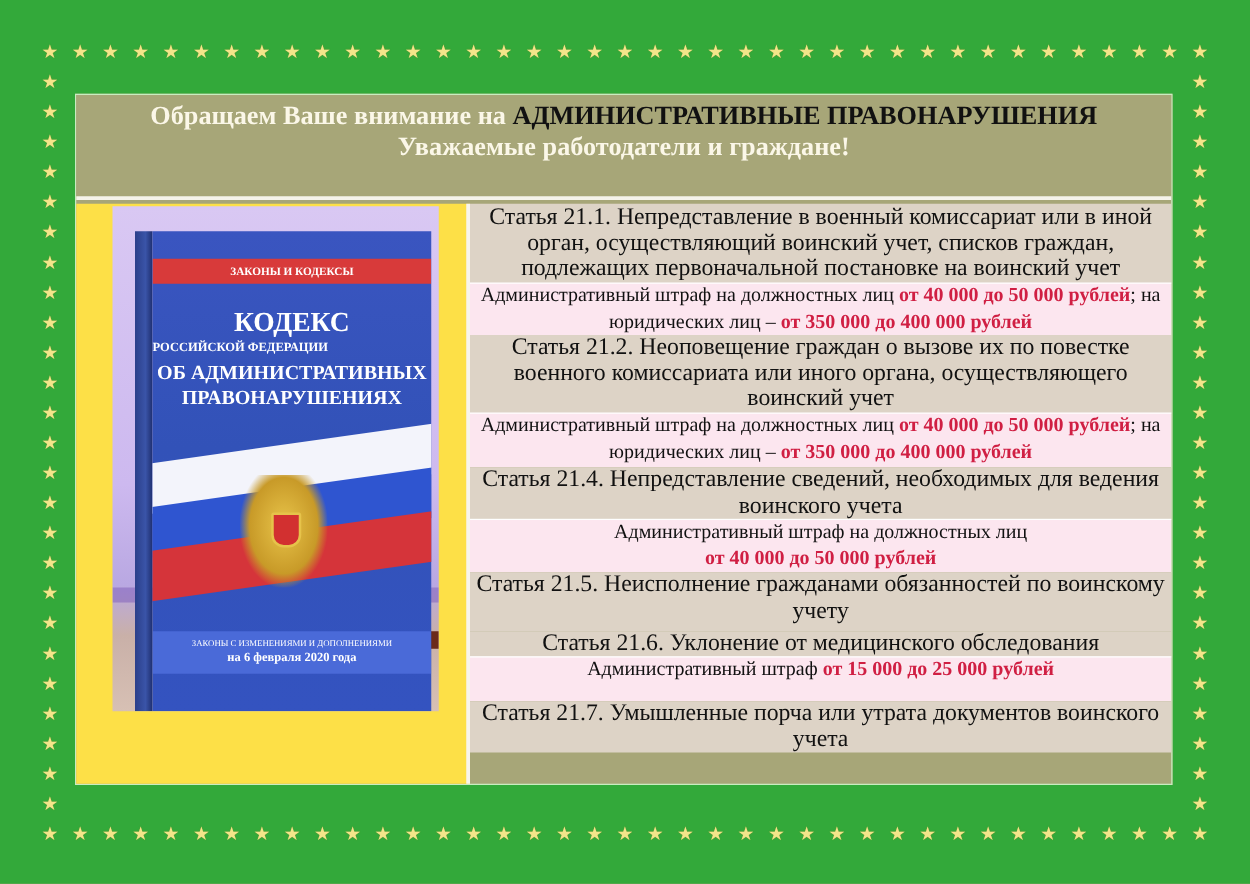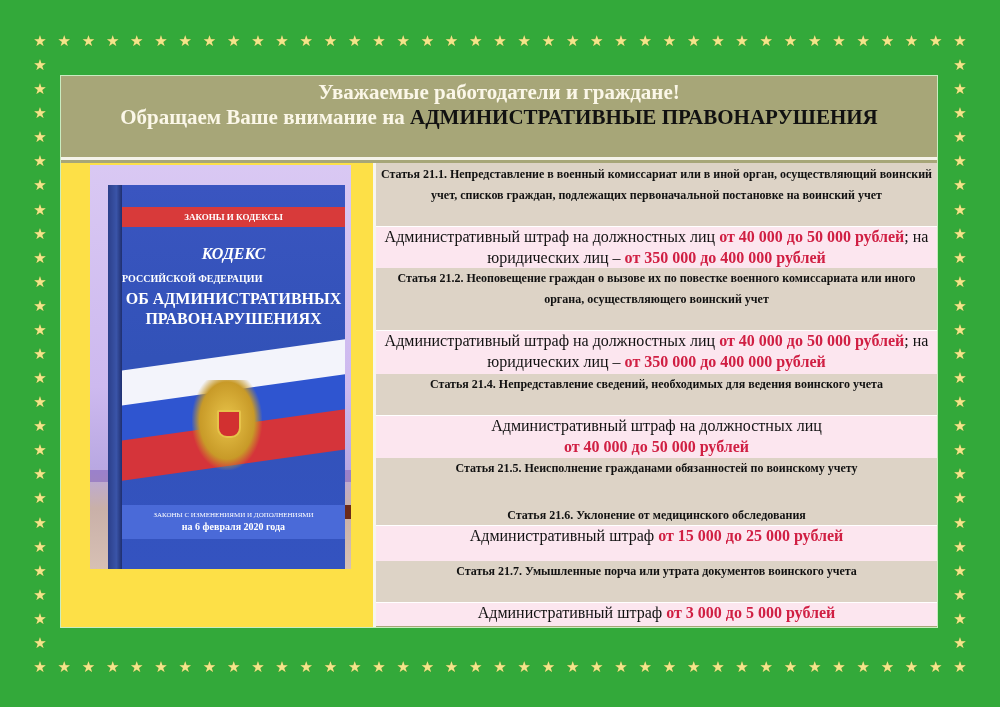--- a/index.html
+++ b/index.html
@@ -42,41 +42,41 @@
   }
   .book-cover {
     position: absolute; left: 32px; top: 20px; width: 223px; height: 384px;
     background: linear-gradient(180deg, #3a55c0 0%, #3252b8 45%, #3453c0 100%);
     overflow: hidden;
   }
   .book-cover .band {
     position: absolute; left: 0; right: 0; top: 22px; height: 20px; background: #d83a3a;
     color: #fff; font-size: 9px; font-weight: bold; text-align: center; line-height: 20px;
   }
-  .book-cover .title1 { position:absolute; left:0; right:0; top:60px; text-align:center; color:#fff; font-size:16px; font-weight:bold;font-style:italic; }
+  .book-cover .title1 { position:absolute; left:0; right:0; top:60px; text-align:center; color:#fff; font-size:22px; font-weight:bold; }
   .book-cover .title2 { position:absolute; left:0; right:0; top:88px; text-align:left; color:#fff; font-size:10px; font-weight:bold; }
   .book-cover .title3 { position:absolute; left:0; right:0; top:104px; text-align:center; color:#fff; font-size:16px; font-weight:bold; line-height:20px; }
   .flag-white { position:absolute; left:-20px; right:-20px; top:170px; height:40px; background:#f3f4fb; transform: rotate(-8deg); }
   .flag-blue { position:absolute; left:-20px; right:-20px; top:205px; height:40px; background:#2f55d0; transform: rotate(-8deg); }
   .flag-red { position:absolute; left:-20px; right:-20px; top:240px; height:40px; background:#d5343a; transform: rotate(-8deg); }
   .emblem {
     position:absolute; left:70px; top:195px; width:70px; height:90px;
     background: radial-gradient(ellipse at 50% 45%, #e8c44a 0%, #c89a28 55%, rgba(200,154,40,0) 72%);
   }
   .emblem .shield { position:absolute; left:25px; top:30px; width:20px; height:24px; background:#d23030; border:2px solid #e6c34a; border-radius: 2px 2px 10px 10px; }
   .book-cover .footnote {
     position:absolute; left:0; right:0; top:320px; height:34px; background:#4a6ad8;
     color:#fff; text-align:center; font-size:7px; line-height:12px; padding-top:4px; box-sizing:border-box;
   }
   .book-cover .footnote b { font-size:10px; }
   .right-col {
     position: absolute; left: 315px; top: 87px; width: 561px; height: 464px;
   }
   .row { width: 100%; box-sizing: border-box; text-align: center; color: #111; }
-  .row.article { background: #ddd3c6; font-weight: bold; font-size: 12px; line-height: 20.5px; }
+  .row.article { background: #ddd3c6; font-weight: normal; font-size: 19px; line-height: 20.5px; }
   .row.fine { background: #fce6ef; font-size: 16px; line-height: 20.5px; border-top: 1px solid #fff; }
   .row.fine .amt { color: #d01f43; font-weight: bold; }
 </style>
 </head>
 <body>
 
 <div id="stars">
     <div class="star" style="left: 33px; top: 34px;">★</div>
     <div class="star" style="left: 33px; top: 660px;">★</div>
     <div class="star" style="left: 57.2105px; top: 34px;">★</div>
@@ -202,22 +202,22 @@
     <div class="star" style="left: 33px; top: 587.769px;">★</div>
     <div class="star" style="left: 953px; top: 587.769px;">★</div>
     <div class="star" style="left: 33px; top: 611.846px;">★</div>
     <div class="star" style="left: 953px; top: 611.846px;">★</div>
     <div class="star" style="left: 33px; top: 635.923px;">★</div>
     <div class="star" style="left: 953px; top: 635.923px;">★</div>
   </div>
 
 <div class="panel">
   <div class="header">
+    <div><span>Обращаем Ваше внимание на </span><span class="dark">АДМИНИСТРАТИВНЫЕ ПРАВОНАРУШЕНИЯ</span></div>
     <div>Уважаемые работодатели и граждане!</div>
-    <div><span>Обращаем Ваше внимание на </span><span class="dark">АДМИНИСТРАТИВНЫЕ ПРАВОНАРУШЕНИЯ</span></div>
   </div>
 
   <div class="left-col">
     <div class="photo">
       <div class="table-edge"></div>
       <div class="wood"></div>
       <div class="book-spine"></div>
       <div class="book-cover">
         <div class="band">ЗАКОНЫ И КОДЕКСЫ</div>
         <div class="title1">КОДЕКС</div>
@@ -249,15 +249,14 @@
         <div>Административный штраф на должностных лиц</div>
         <div class="amt">от 40 000 до 50 000 рублей</div>
       </div>
 
     <div class="row article" style="height:47px">Статья 21.5. Неисполнение гражданами обязанностей по воинскому учету</div>
 
     <div class="row article" style="height:20px;line-height:20px">Статья 21.6. Уклонение от медицинского обследования</div>
     <div class="row fine" style="height:36px"><span>Административный штраф </span><span class="amt">от 15 000 до 25 000 рублей</span></div>
 
     <div class="row article" style="height:41px">Статья 21.7. Умышленные порча или утрата документов воинского учета</div>
-    <div class="row fine" style="height:24px"><span>Административный штраф </span><span class="amt">от 3 000 до 5 000 рублей</span></div>
   </div>
 </div>
 
 </body></html>

